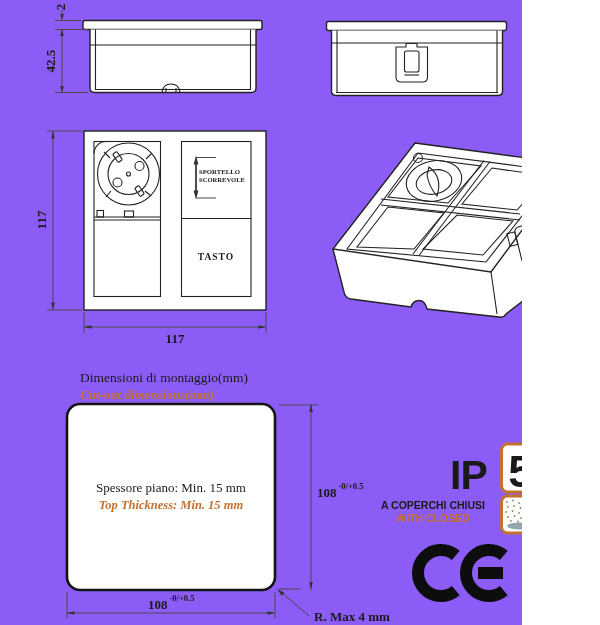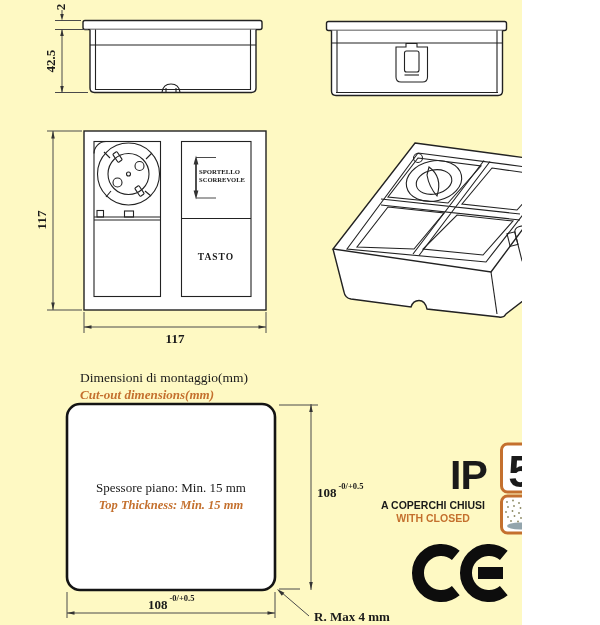--- a/index.html
+++ b/index.html
@@ -1,16 +1,16 @@
 <!DOCTYPE html>
 <html><head>
 <meta charset="utf-8">
 <style>
   html,body{margin:0;padding:0;background:#ffffff;}
-  .page{position:relative;width:522px;height:625px;background:#fef9c3;overflow:hidden;
+  .page{position:relative;width:522px;height:625px;background:#8b5cf6;overflow:hidden;
         font-family:"Liberation Serif",serif;}
   svg{position:absolute;top:0;left:0;}
   svg text{fill:#1a1a1a;}
   .obj{stroke:#222;stroke-width:1.4;fill:#fff;}
   .obj2{stroke:#222;stroke-width:1.1;fill:none;}
   .dim{stroke:#4a4a4a;stroke-width:1;fill:none;}
   .thick{stroke:#141414;stroke-width:2.6;fill:#fff;}
   .arr{fill:#333;stroke:none;}
   .dimtxt{font-weight:bold;font-size:13px;}
   .sup{font-weight:bold;font-size:8.5px;}

